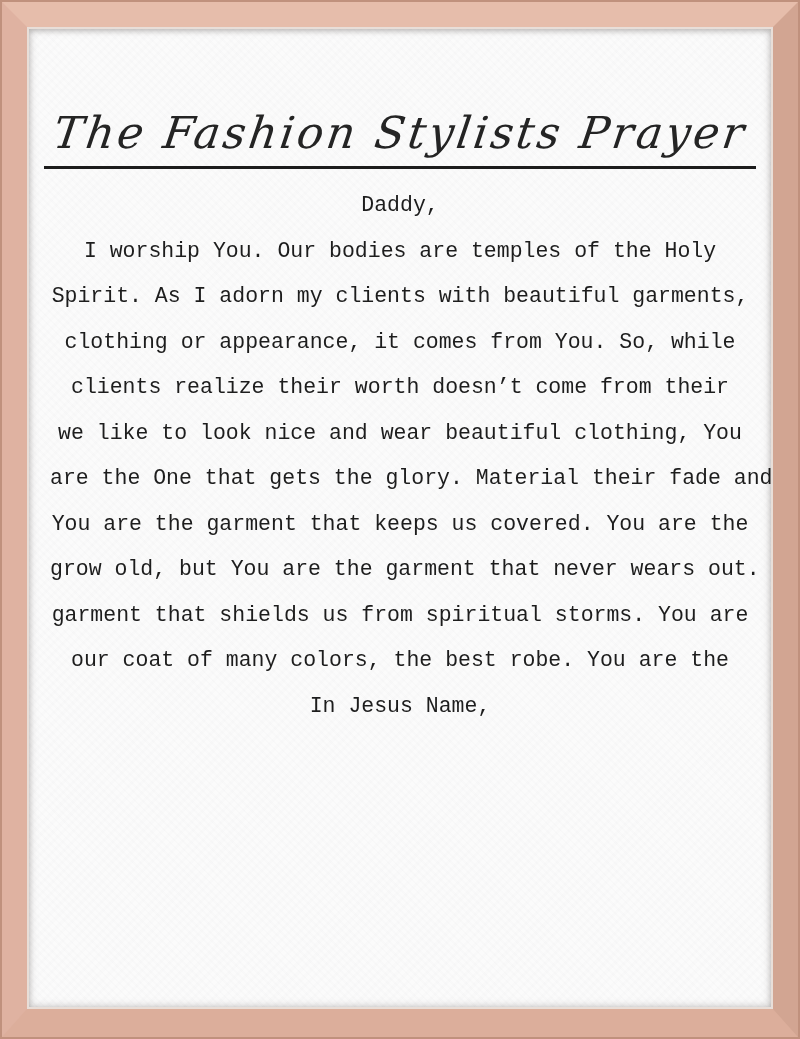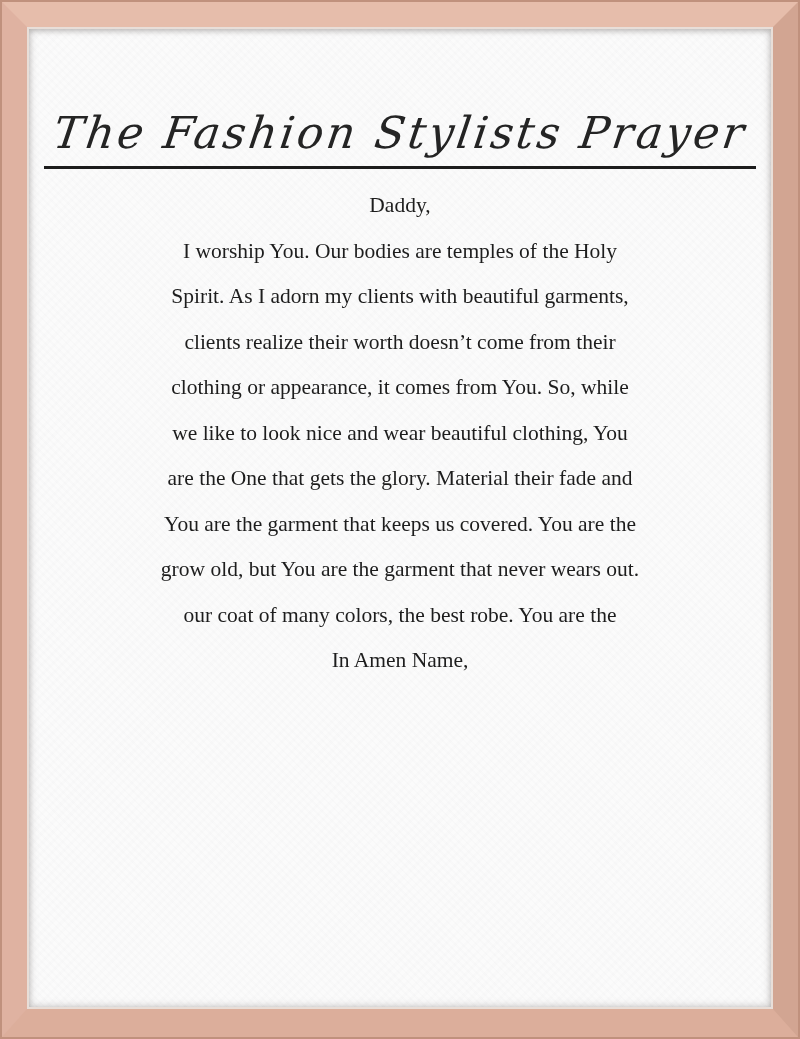--- a/index.html
+++ b/index.html
@@ -59,44 +59,45 @@
     color: #242424;
     transform: skewX(-8deg);
     white-space: nowrap;
   }
   .prayer {
     margin-top: 14px;
     width: 700px;
     text-align: center;
   }
   .prayer-line {
-    font-family: Liberation Serif, serif;
+    font-family: Liberation Mono, monospace;
     font-size: 21.5px;
     line-height: 45.5px;
     color: #1d1d1d;
     white-space: nowrap;
   }
 </style>
 </head>
 <body>
 
 <div class="frame-outer">
   <div class="frame">
     <div class="paper">
       <div class="title-wrap">
         <h1 class="title">The Fashion Stylists Prayer</h1>
       </div>
       <div class="prayer">
           <div class="prayer-line">Daddy,</div>
           <div class="prayer-line">I worship You. Our bodies are temples of the Holy</div>
           <div class="prayer-line">Spirit. As I adorn my clients with beautiful garments,</div>
+          <div class="prayer-line">clothing or appearance, it comes from You. So, while</div>
           <div class="prayer-line">clients realize their worth doesn’t come from their</div>
-          <div class="prayer-line">clothing or appearance, it comes from You. So, while</div>
           <div class="prayer-line">we like to look nice and wear beautiful clothing, You</div>
           <div class="prayer-line">are the One that gets the glory. Material their fade and</div>
           <div class="prayer-line">You are the garment that keeps us covered. You are the</div>
           <div class="prayer-line">grow old, but You are the garment that never wears out.</div>
+          <div class="prayer-line">garment that shields us from spiritual storms. You are</div>
           <div class="prayer-line">our coat of many colors, the best robe. You are the</div>
-          <div class="prayer-line">In Amen Name,</div>
+          <div class="prayer-line">In Jesus Name,</div>
         </div>
     </div>
   </div>
 </div>
 
 </body></html>

